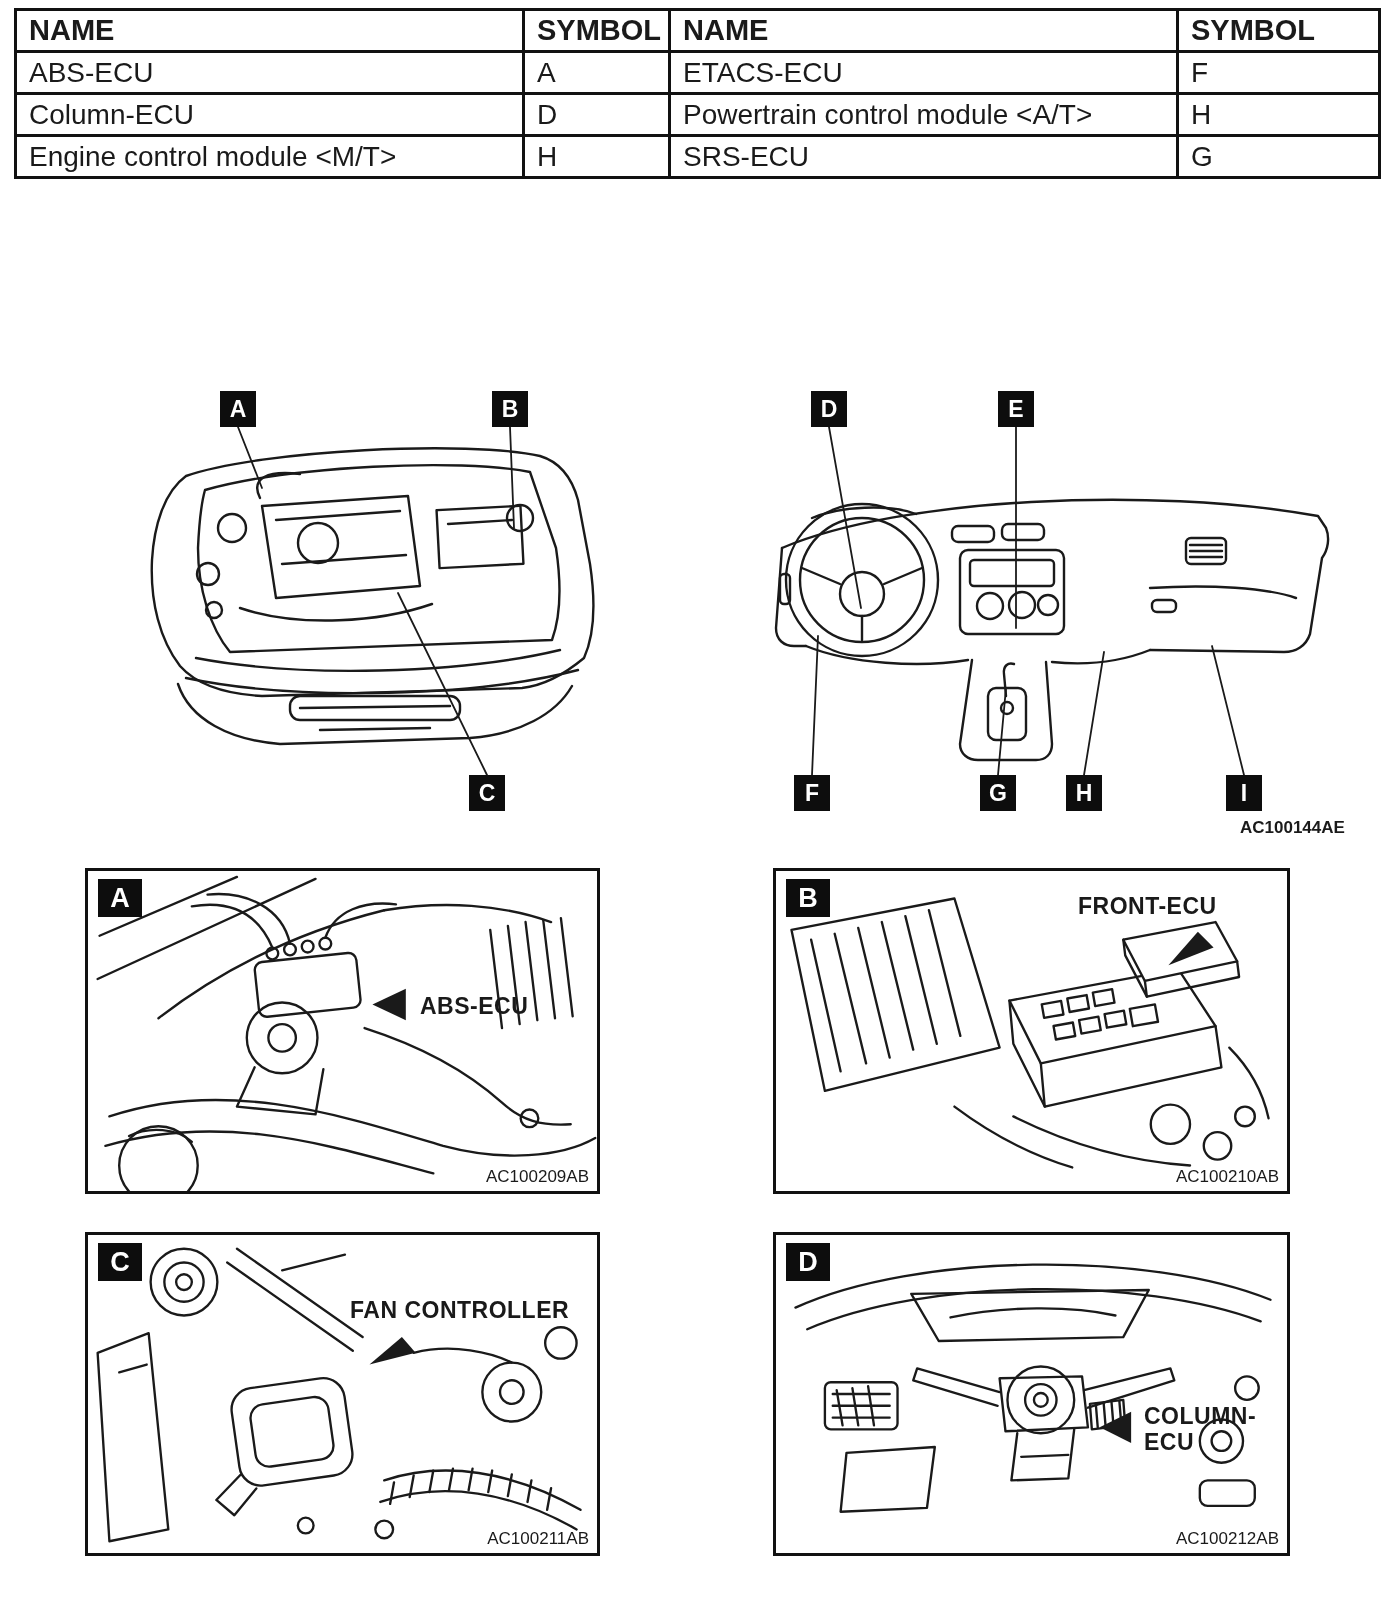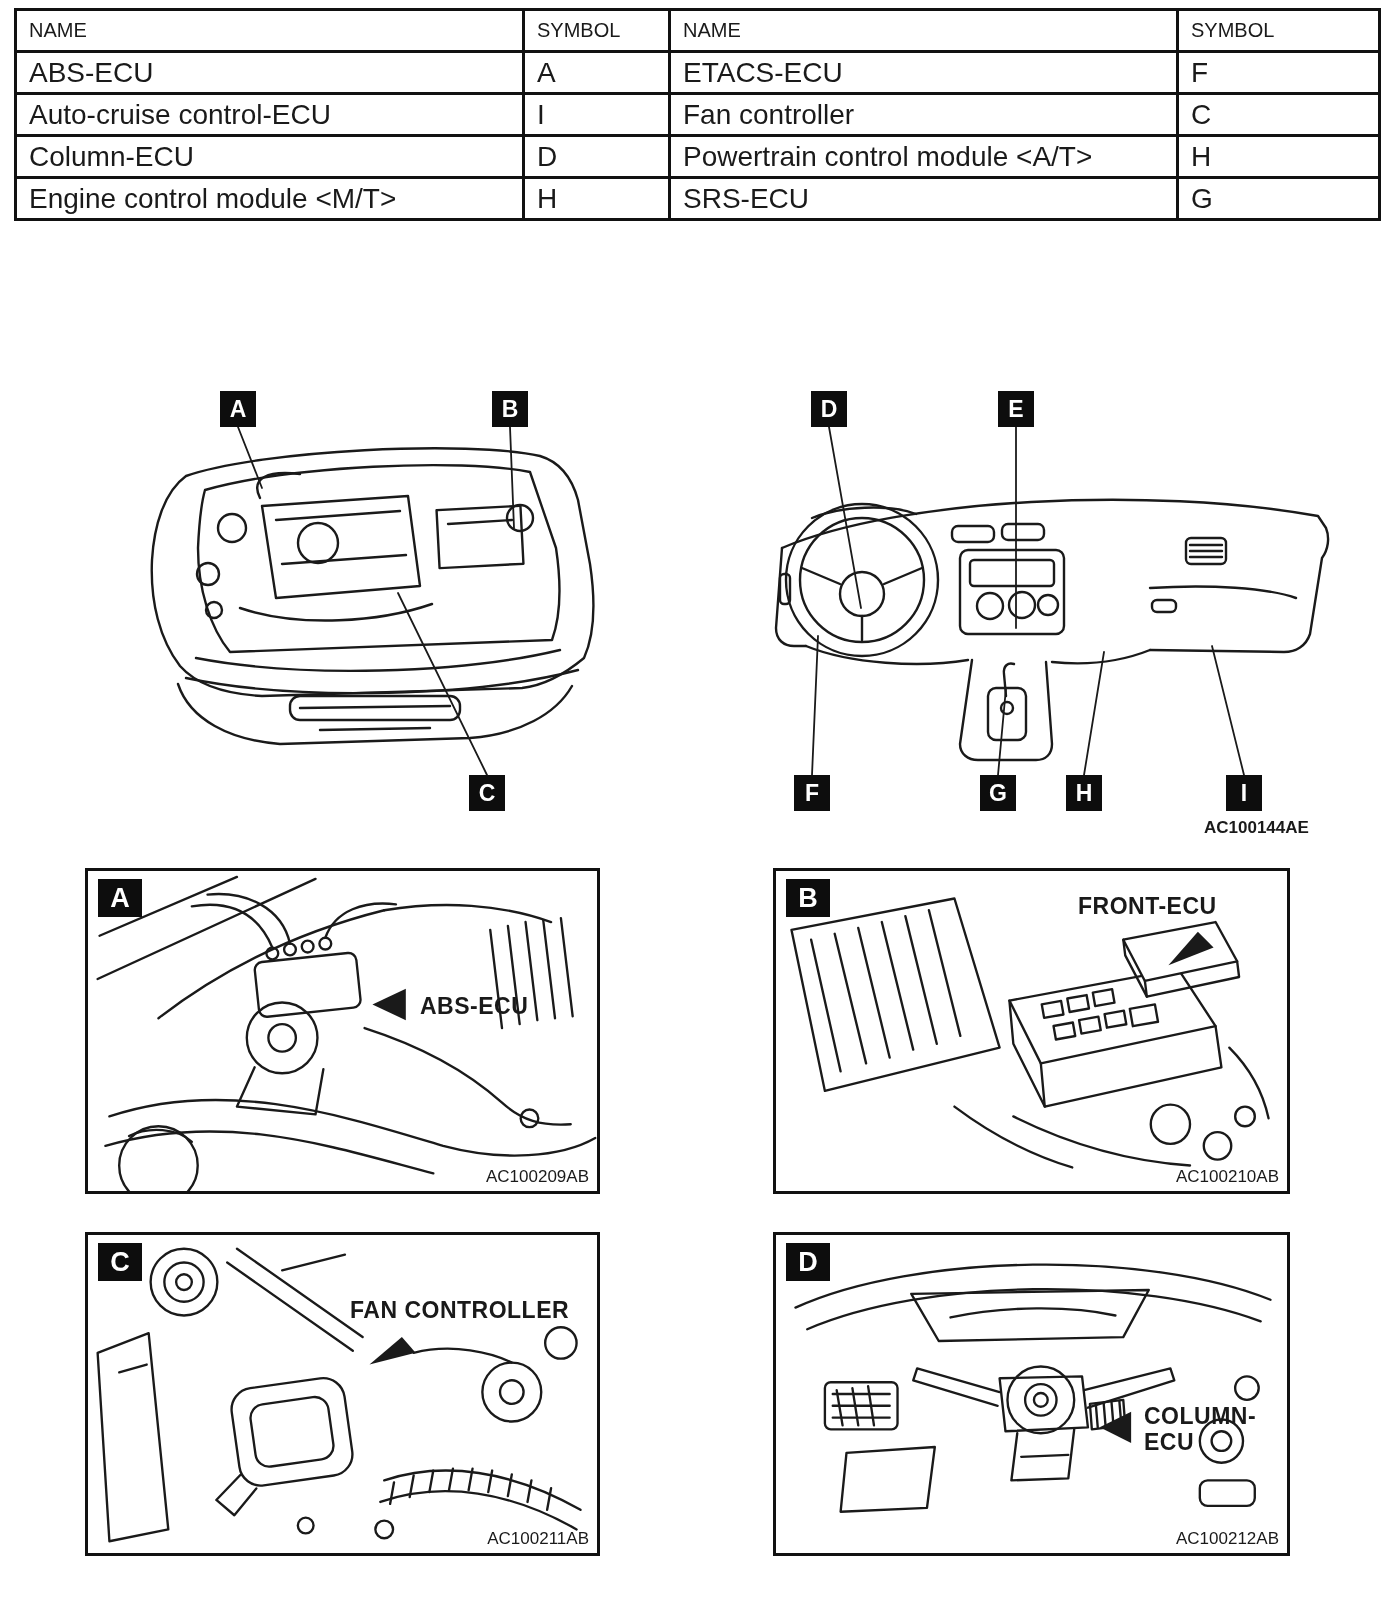--- a/index.html
+++ b/index.html
@@ -6,28 +6,28 @@
   html,body { background:#ffffff; }
   body { font-family:"Liberation Sans", sans-serif; color:#1a1a1a; }
   .page { position:relative; width:1392px; height:1624px; background:#fff; overflow:hidden; }
 
   
   .ecu-table { position:absolute; left:14px; top:8px; width:1364px;
                border-collapse:collapse; table-layout:fixed; }
   .ecu-table th, .ecu-table td {
       border:3px solid #111; padding:2px 12px; height:42px;
       font-size:28px; text-align:left; white-space:nowrap; overflow:hidden; }
-  .ecu-table th { font-weight:normal; font-size:20px; }
+  .ecu-table th { font-weight:bold; font-size:29px; }
 
   
   .overview { position:absolute; left:0; top:378px; width:1392px; height:482px; }
   .overview svg { position:absolute; left:0; top:0; }
   .badge { position:absolute; width:36px; height:36px; background:#0d0d0d; color:#fff;
            font-weight:bold; font-size:23px; display:flex; align-items:center; justify-content:center; }
-  .fig-code { position:absolute; left:1204px; top:440px; font-weight:bold; font-size:17px; }
+  .fig-code { position:absolute; left:1240px; top:440px; font-weight:bold; font-size:17px; }
 
   
   .panel { position:absolute; border:3px solid #111; background:#fff; }
   .panel svg.art { position:absolute; left:0; top:0; width:100%; height:100%; }
   .panel-letter { position:absolute; left:10px; top:8px; width:44px; height:38px;
                   background:#0d0d0d; color:#fff; display:flex; align-items:center;
                   justify-content:center; font-size:27px; font-weight:bold; }
   .callout { position:absolute; font-weight:bold; font-size:23px; letter-spacing:.5px; line-height:1.15; }
   .panel-code { position:absolute; right:8px; bottom:4px; font-weight:normal; font-size:17px; }
 
@@ -53,26 +53,20 @@
         <th>NAME</th>
         <th>SYMBOL</th>
       </tr>
     </thead>
     <tbody>
       <tr>
         <td>ABS-ECU</td>
         <td>A</td>
         <td>ETACS-ECU</td>
         <td>F</td>
-      </tr>
-      <tr>
-        <td>Auto-cruise control-ECU</td>
-        <td>I</td>
-        <td>Fan controller</td>
-        <td>C</td>
       </tr>
       <tr>
         <td>Column-ECU</td>
         <td>D</td>
         <td>Powertrain control module &lt;A/T&gt;</td>
         <td>H</td>
       </tr>
       <tr>
         <td>Engine control module &lt;M/T&gt;</td>
         <td>H</td>

